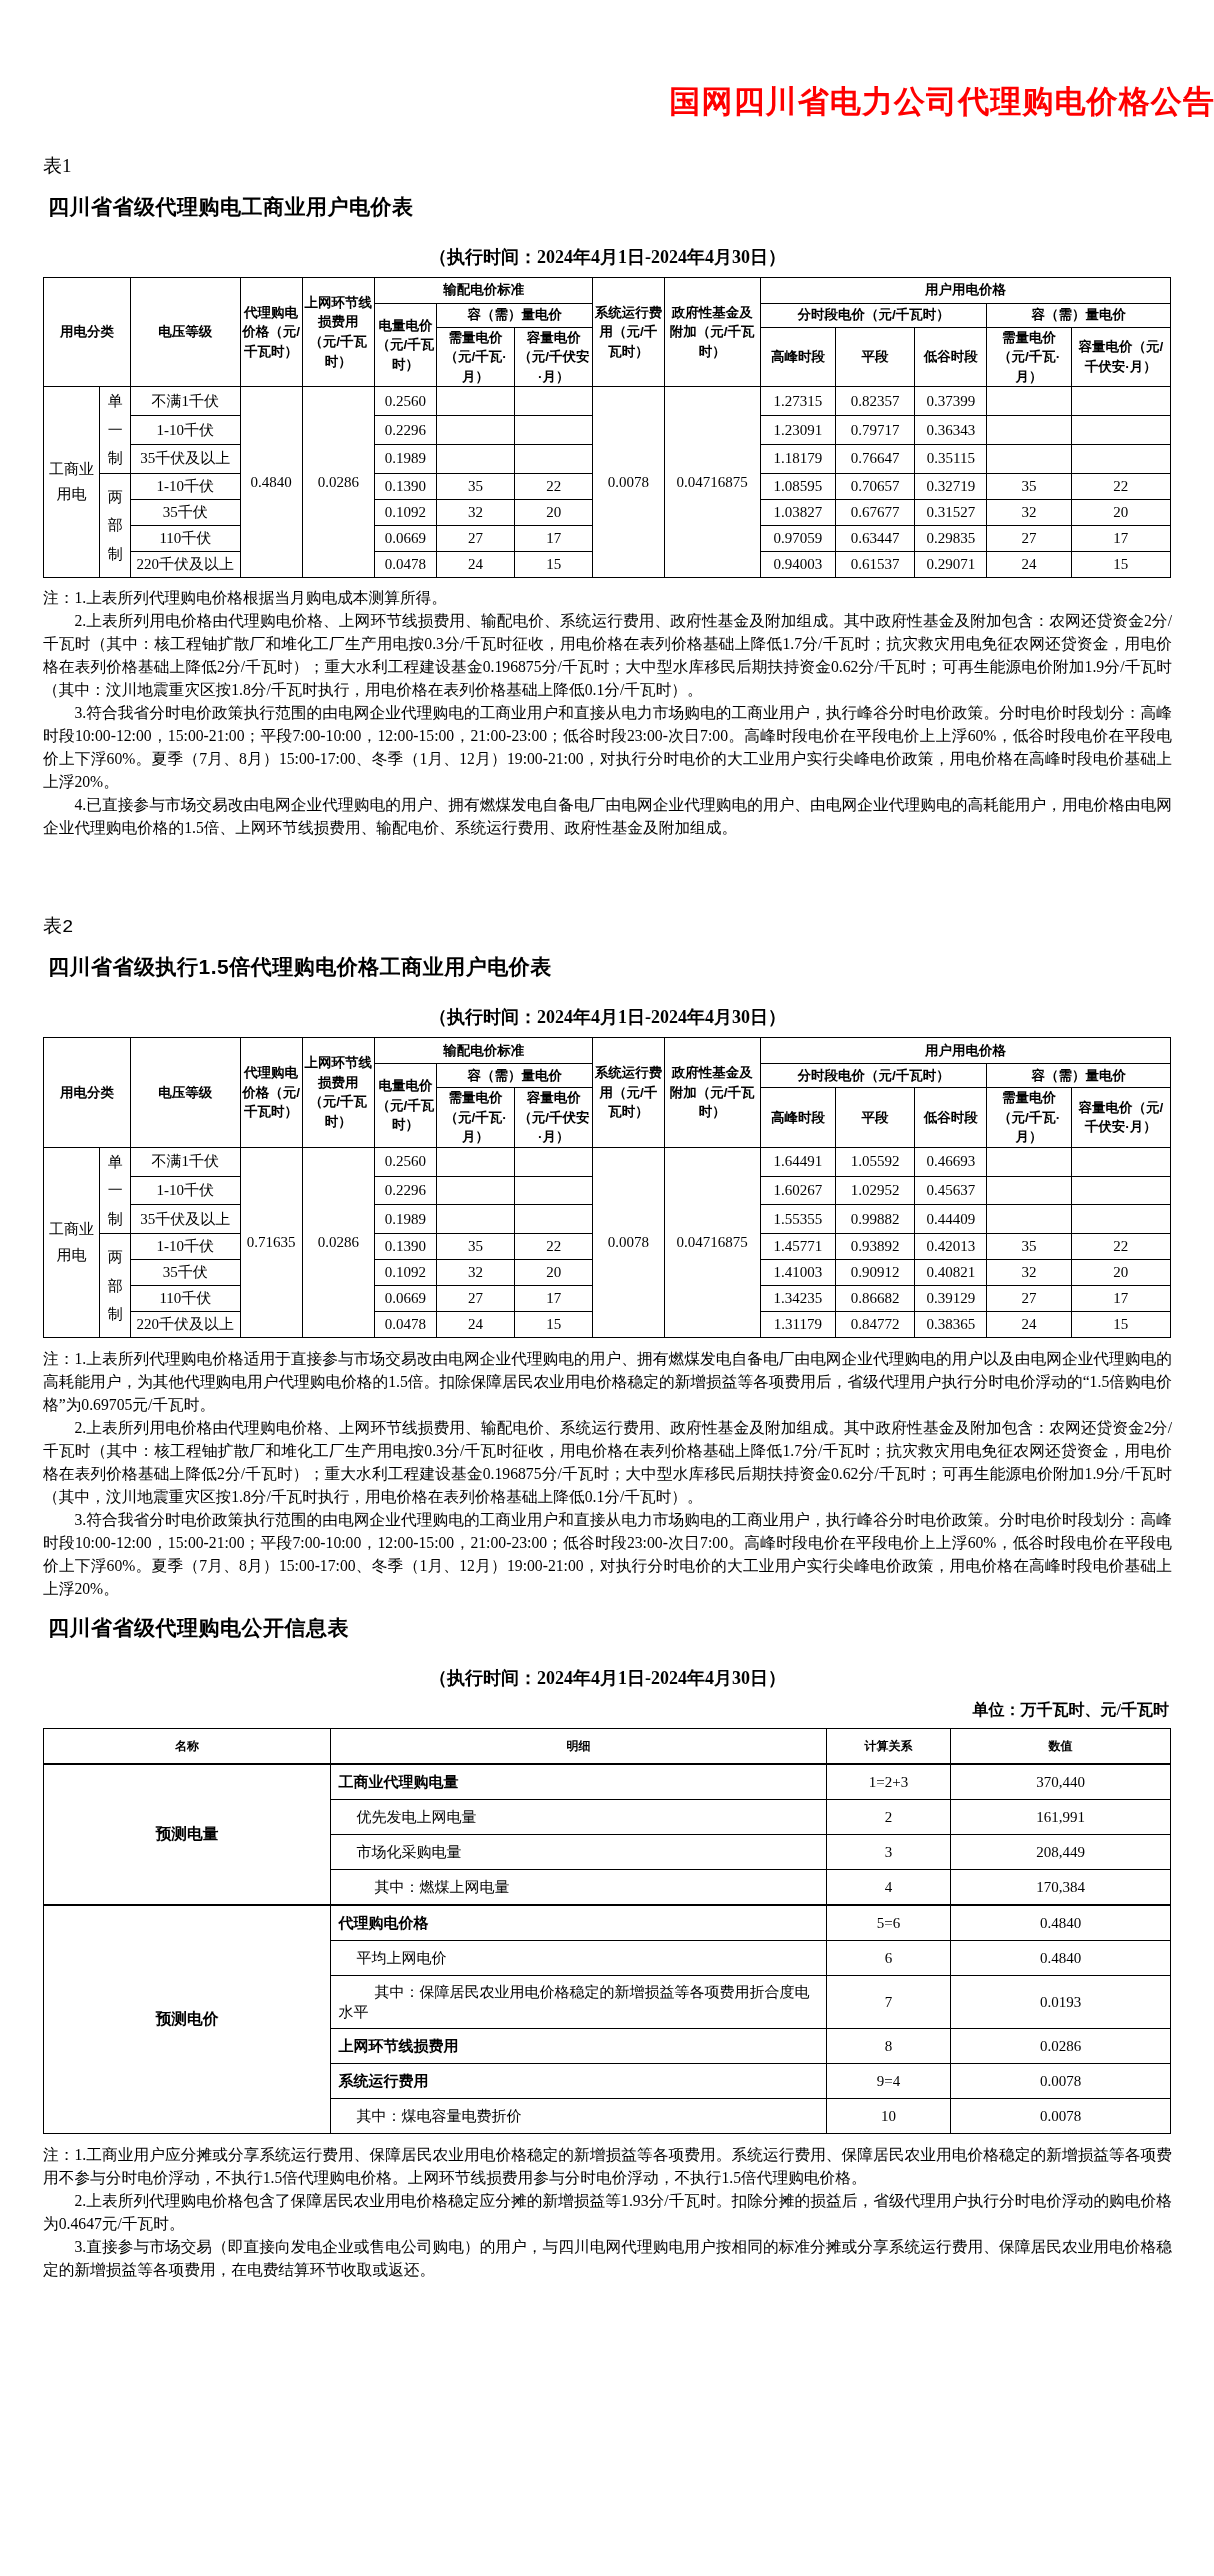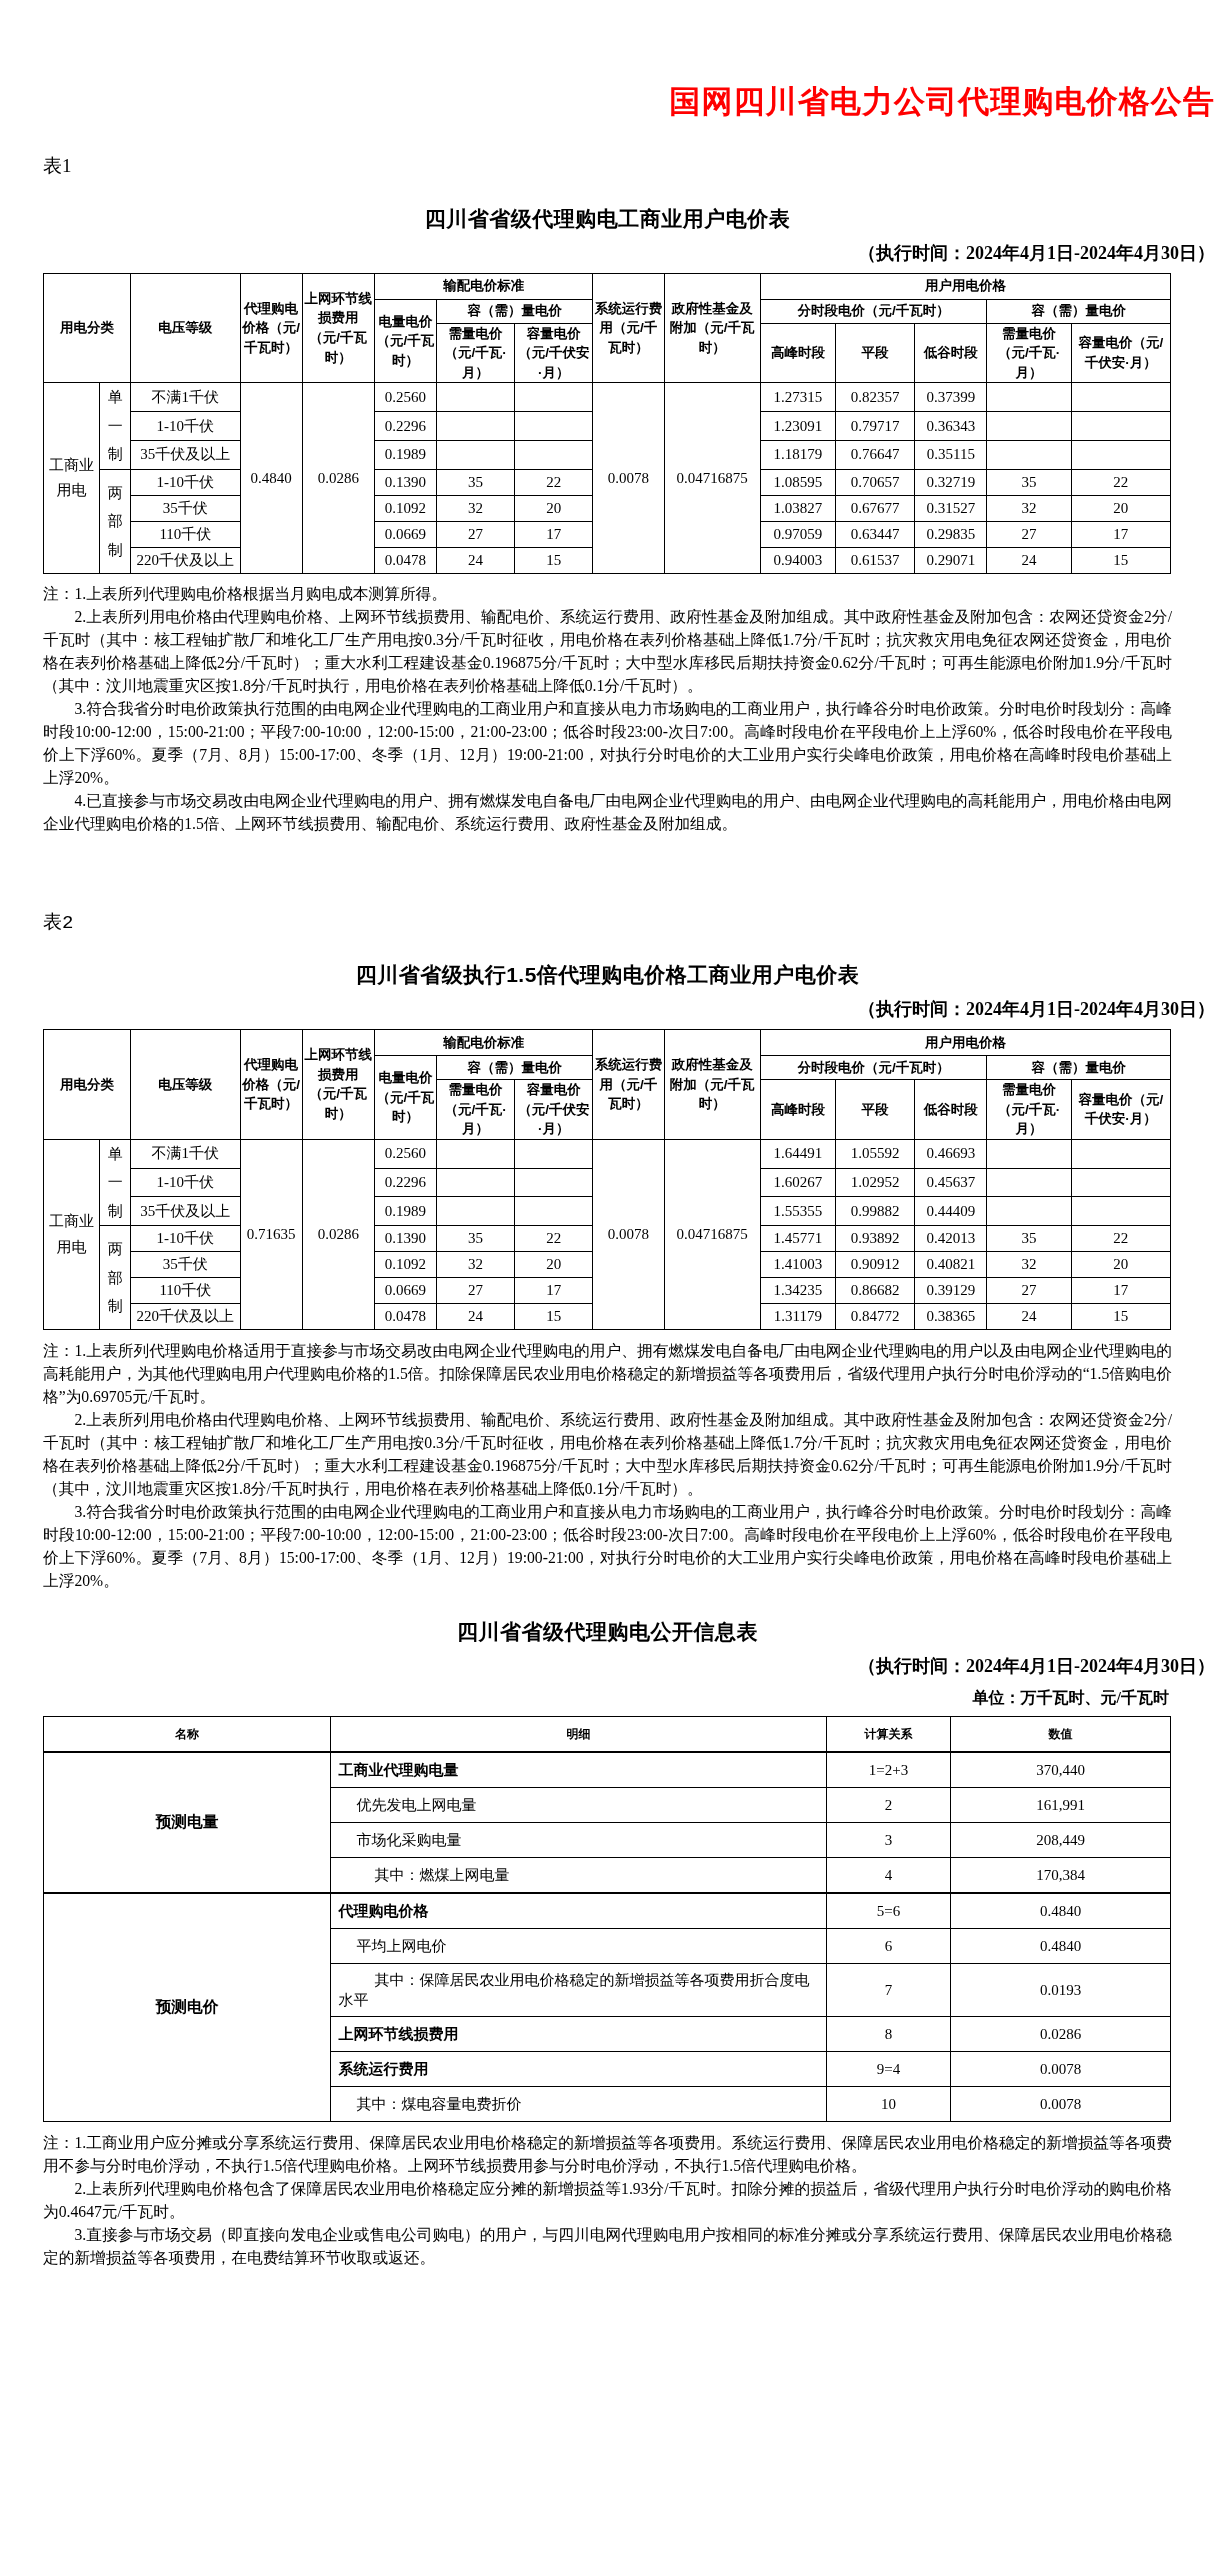--- a/index.html
+++ b/index.html
@@ -9,24 +9,24 @@
   }
   .main-title {
     margin:0; padding-top:81px; text-align:right;
     font-family:"Liberation Sans", sans-serif; font-weight:bold;
     font-size:31px; color:#ff0000; letter-spacing:1.1px;
   }
   .tbl-label { margin:30px 0 0 43px; font-size:19px; }
   .tbl-label.s2 { margin-top:74px;font-family:Liberation Mono, monospace; }
   .tbl-label.s3 { margin-top:238px; }
   .tbl-caption {
-    margin-top:26px; text-align:center; font-size:21px; font-weight:bold;
-    font-family:"Liberation Sans", sans-serif; letter-spacing:0.5px;
-  }
-  .tbl-period { margin-top:8px; text-align:right; font-size:18px; font-weight:bold; }
+    margin-top:14px; text-align:left; font-size:21px; font-weight:bold;
+    font-family:"Liberation Sans", sans-serif; letter-spacing:0.5px;padding-left:48px;
+  }
+  .tbl-period { margin-top:24px; text-align:center; font-size:18px; font-weight:bold; }
   .unit-line { margin:9.7px 46px 0 0; text-align:right; font-size:16px; font-weight:bold; }
 
   table { border-collapse:collapse; table-layout:fixed; }
   .price-table, .info-table { width:1128px; margin:7.6px 0 0 43px; border:1.6px solid #000; }
   .price-table th, .price-table td, .info-table th, .info-table td {
     border:1.1px solid #000; text-align:center; vertical-align:middle; padding:0 1.1px; overflow:hidden;
   }
   .price-table th {
     font-family:"Liberation Sans", sans-serif; font-weight:bold;
     font-size:13.5px; line-height:1.45;

